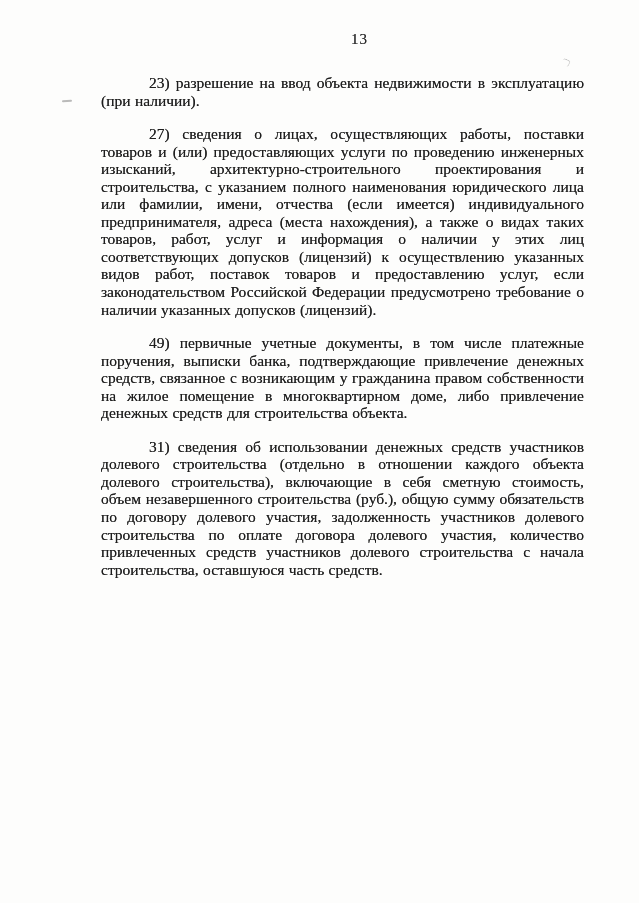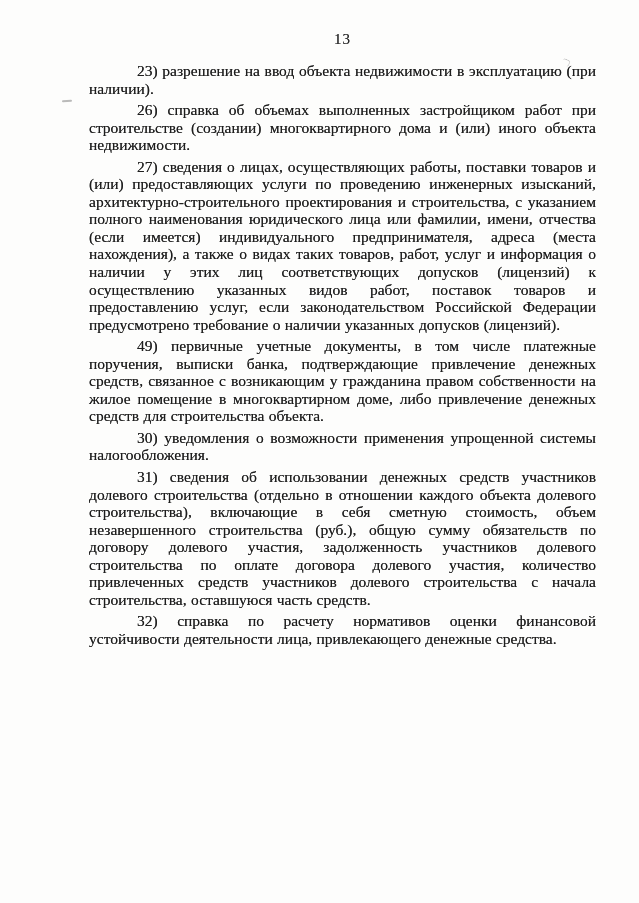--- a/index.html
+++ b/index.html
@@ -14,41 +14,41 @@
     height: 903px;
     margin: 0;
     background: #fdfdfc;
     overflow: hidden;
     font-family: "Liberation Serif", "DejaVu Serif", serif;
     color: #1e1e1e;
   }
   .page-number {
     position: absolute;
     top: 31px;
-    left: 85px;
+    left: 102px;
     width: 515px;
     text-align: center;
     font-size: 15px;
     letter-spacing: 1px;
     color: #2a2a2a;
     text-shadow: 0 0 0.5px rgba(30,30,30,0.65);
   }
   .content {
     position: absolute;
     top: 58px;
     left: 85px;
     width: 515px;
     font-size: 15.5px;
     line-height: 17.55px;
     text-align: justify;
     text-shadow: 0 0 0.6px rgba(25,25,25,0.75);
     word-spacing: 0.5px;
   }
   .content p {
-    margin: 4px;
+    margin: 16px;
     padding: 0;
     text-indent: 48px;
   }
   
   .artifact-dash {
     position: absolute;
     left: 62px;
     top: 100px;
     width: 10px;
     height: 2px;
@@ -73,21 +73,18 @@
 
 <div class="page">
 
   <div class="page-number">13</div>
 
   <span class="artifact-dash"></span>
   <span class="artifact-speck"></span>
 
   <div class="content">
     <p>23) разрешение на ввод объекта недвижимости в эксплуатацию (при наличии).</p>
-    <p>26) справка об объемах выполненных застройщиком работ при строительстве (создании) многоквартирного дома и (или) иного объекта недвижимости.</p>
     <p>27) сведения о лицах, осуществляющих работы, поставки товаров и (или) предоставляющих услуги по проведению инженерных изысканий, архитектурно-строительного проектирования и строительства, с указанием полного наименования юридического лица или фамилии, имени, отчества (если имеется) индивидуального предпринимателя, адреса (места нахождения), а также о видах таких товаров, работ, услуг и информация о наличии у этих лиц соответствующих допусков (лицензий) к осуществлению указанных видов работ, поставок товаров и предоставлению услуг, если законодательством Российской Федерации предусмотрено требование о наличии указанных допусков (лицензий).</p>
     <p>49) первичные учетные документы, в том числе платежные поручения, выписки банка, подтверждающие привлечение денежных средств, связанное с возникающим у гражданина правом собственности на жилое помещение в многоквартирном доме, либо привлечение денежных средств для строительства объекта.</p>
-    <p>30) уведомления о возможности применения упрощенной системы налогообложения.</p>
     <p>31) сведения об использовании денежных средств участников долевого строительства (отдельно в отношении каждого объекта долевого строительства), включающие в себя сметную стоимость, объем незавершенного строительства (руб.), общую сумму обязательств по договору долевого участия, задолженность участников долевого строительства по оплате договора долевого участия, количество привлеченных средств участников долевого строительства с начала строительства, оставшуюся часть средств.</p>
-    <p>32) справка по расчету нормативов оценки финансовой устойчивости деятельности лица, привлекающего денежные средства.</p>
   </div>
 
 </div>
 
 </body></html>

